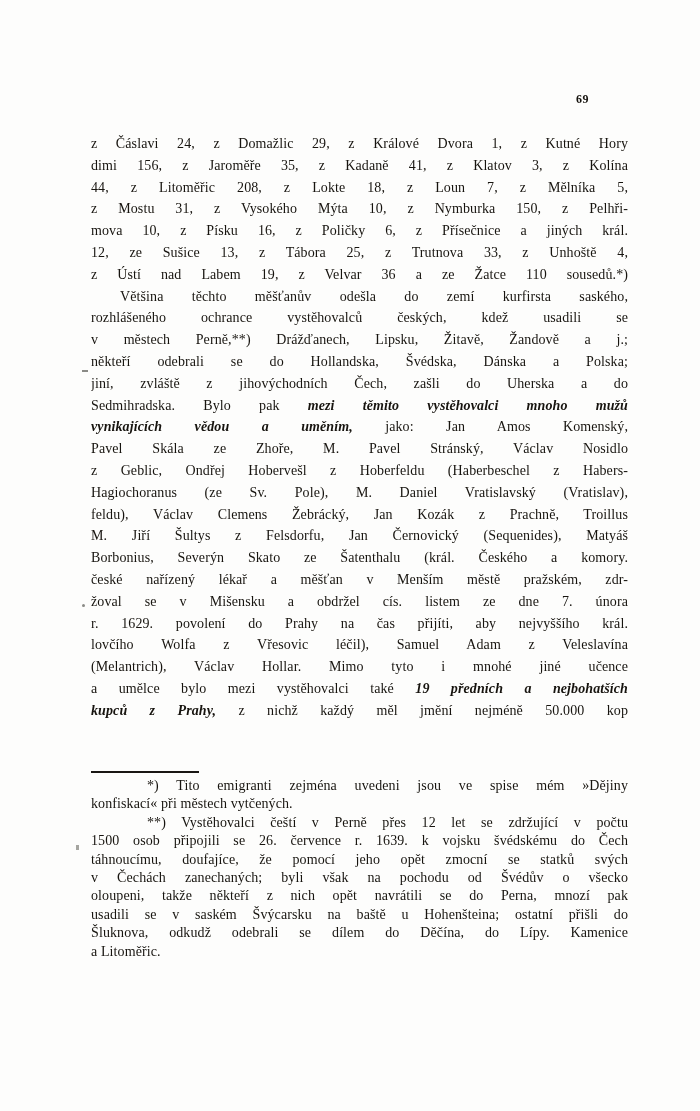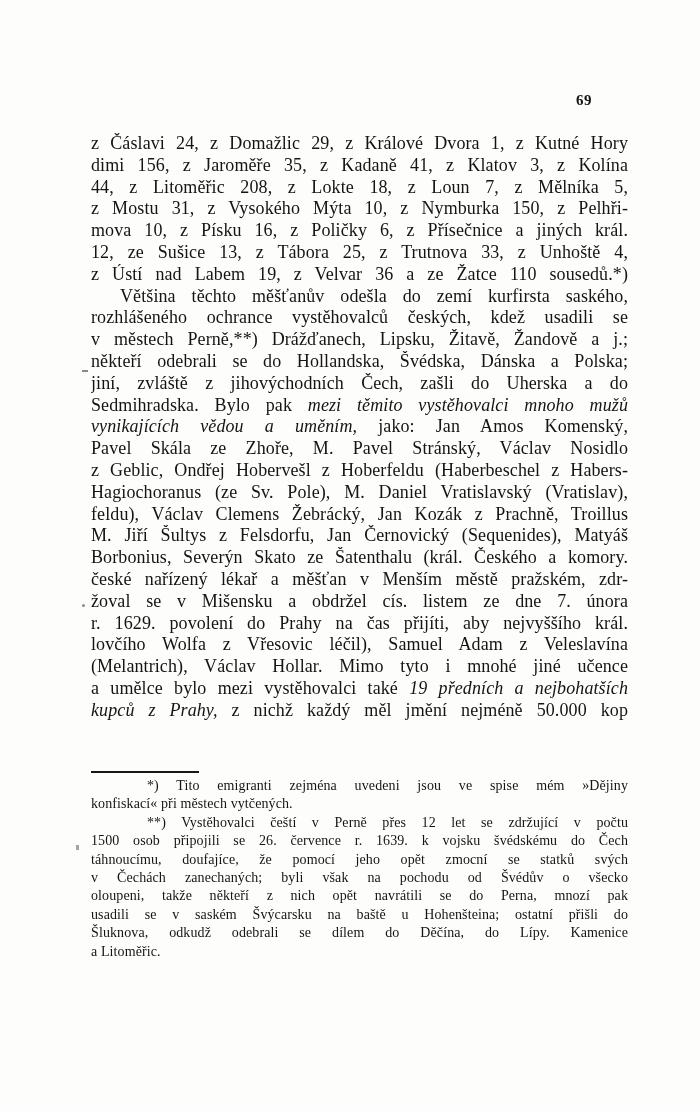--- a/index.html
+++ b/index.html
@@ -7,35 +7,35 @@
     width: 700px; height: 1111px;
     background: #fdfdfc;
     font-family: "Liberation Serif", serif;
     color: #17140f;
     overflow: hidden;
   }
   .page { position: relative; width: 700px; height: 1111px; }
 
   .page-number {
     position: absolute; left: 576px; top: 92px;
-    font-size: 15px; font-weight: 700; letter-spacing: 0.5px;
+    font-size: 12px; font-weight: 700; letter-spacing: 0.5px;
   }
 
   .main-text {
     position: absolute; left: 91px; top: 133px; width: 537px;
-    font-size: 18px; line-height: 21.8px; letter-spacing: 0.1px;
+    font-size: 14px; line-height: 21.8px; letter-spacing: 0.1px;
   }
   .line {
     text-align: justify;
     text-align-last: justify;
     height: 21.8px; overflow: hidden;
     white-space: normal;
   }
   .line.indent { text-indent: 29px; }
-  .em { font-style: italic; font-weight: 400; }
+  .em { font-style: italic; font-weight: 700; }
 
   .footnote-rule {
     position: absolute; left: 91px; top: 771px;
     width: 108px; height: 2px; background: #191613;
   }
 
   .footnotes {
     position: absolute; left: 91px; top: 777px; width: 537px;
     font-size: 14px; line-height: 18.4px; letter-spacing: 0.1px;
   }

